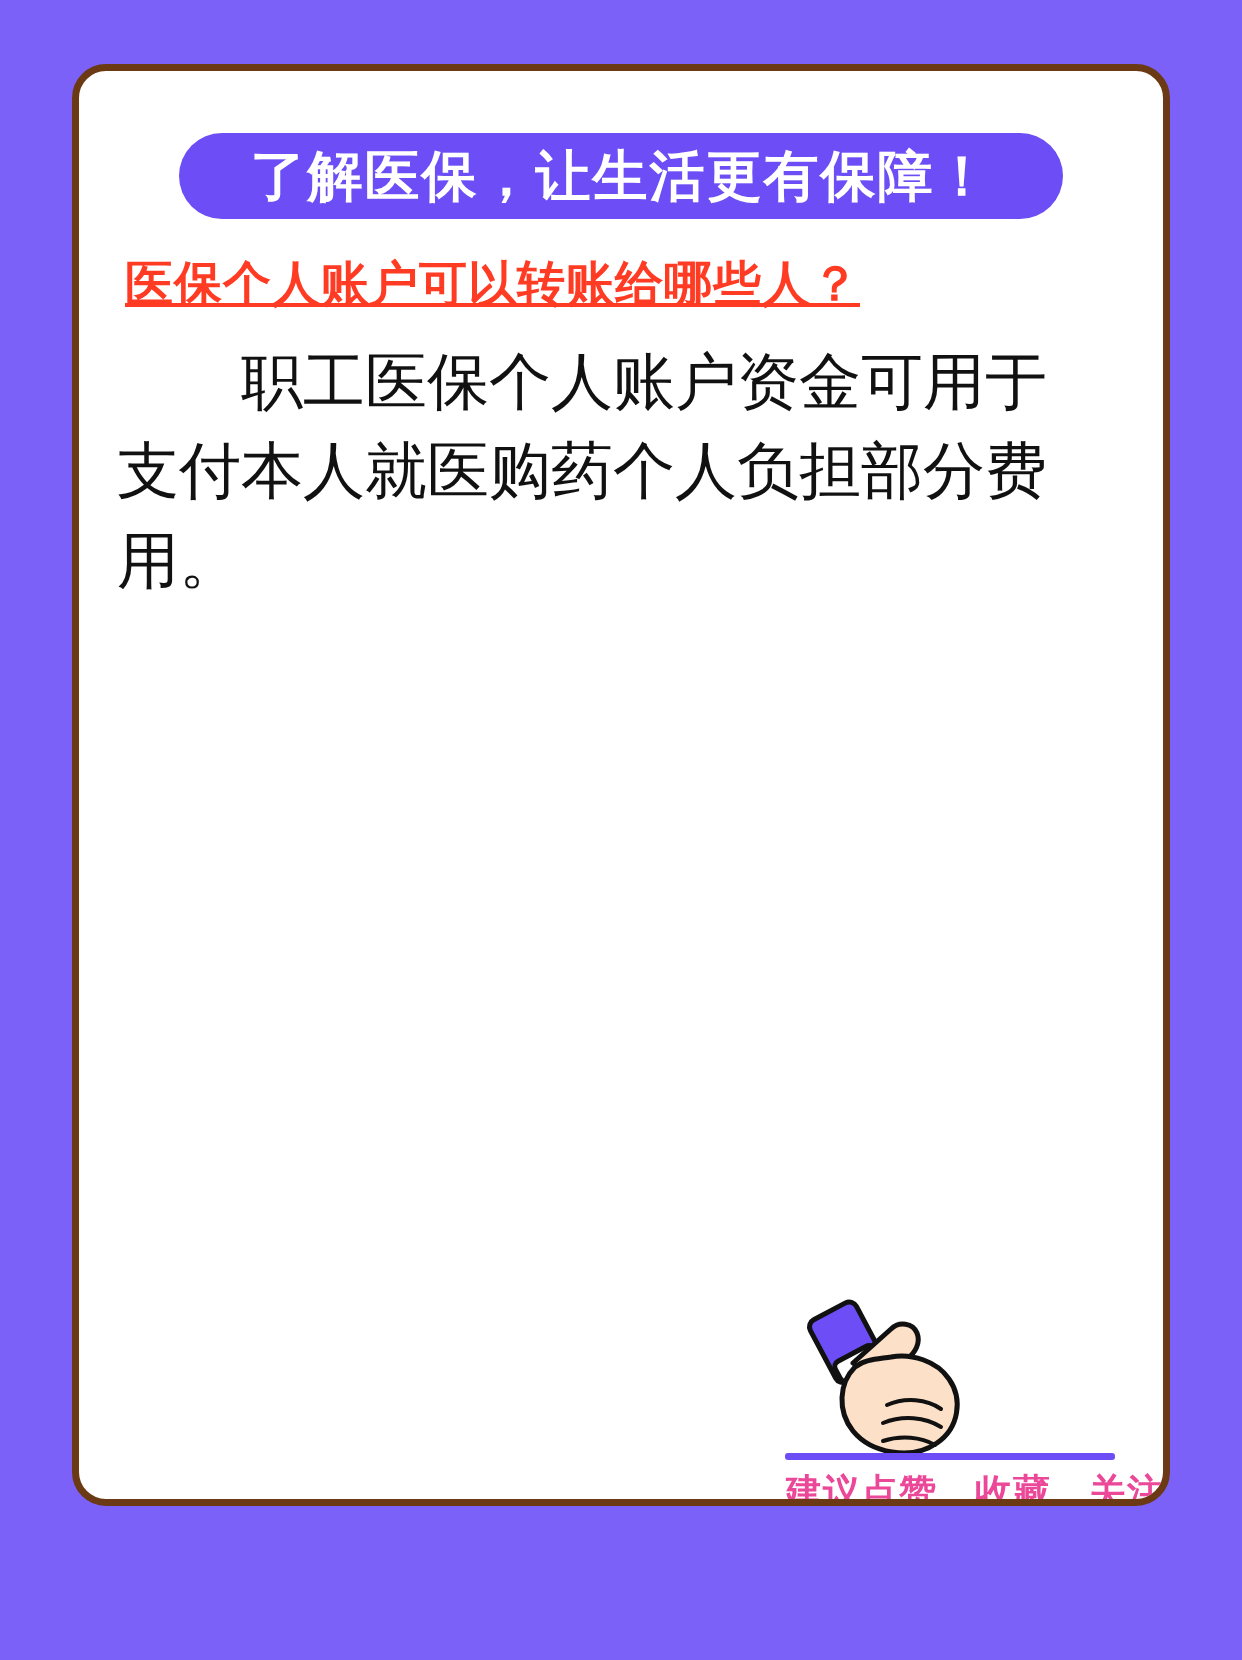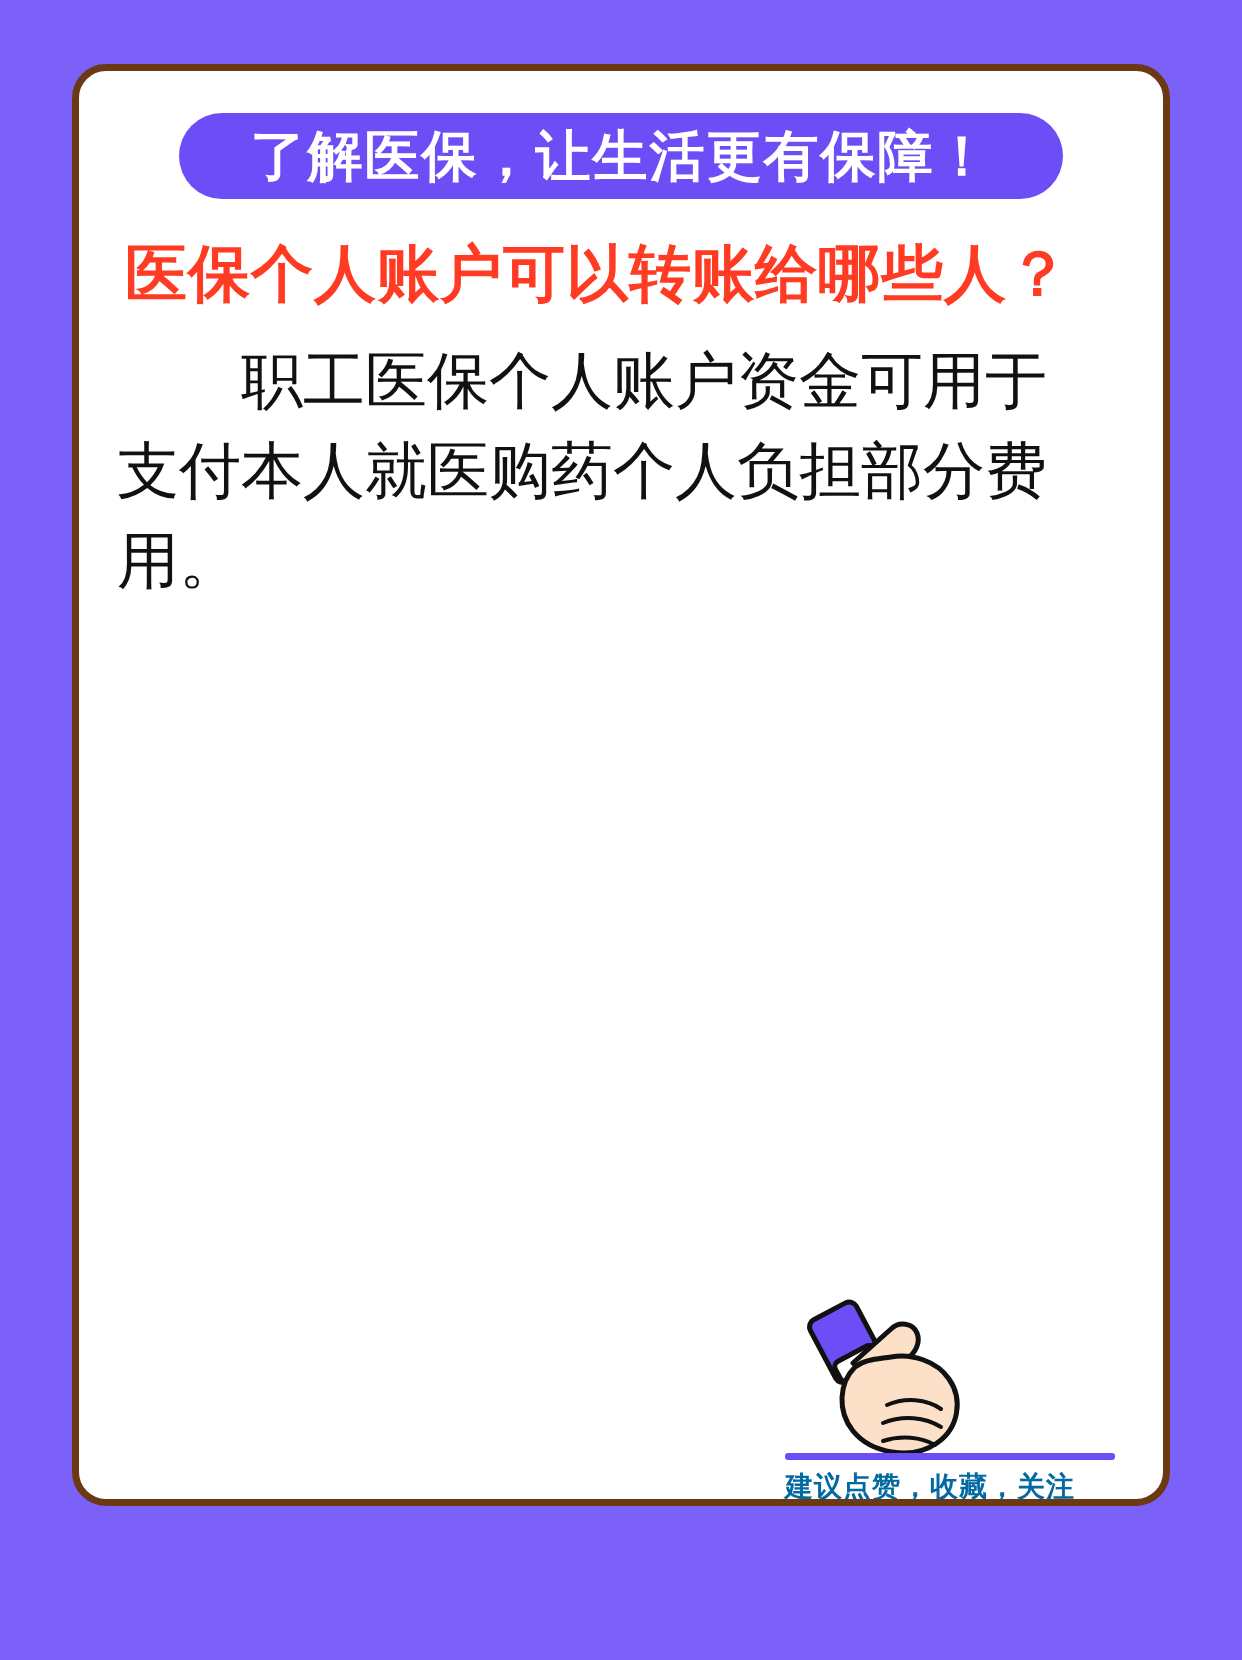--- a/index.html
+++ b/index.html
@@ -21,56 +21,56 @@
     width: 1098px;
     height: 1442px;
     background: #FFFFFF;
     border: 7px solid #6B3A14;
     border-radius: 34px;
     box-sizing: border-box;
     overflow: hidden;
   }
 
   .banner-wrap {
-    margin: 42px auto 0 auto;
+    margin: 62px auto 0 auto;
     width: 884px;
     height: 86px;
     background: #6C4DF6;
     border-radius: 44px;
     display: flex;
     align-items: center;
     justify-content: center;
   }
   .banner-text {
     color: #FFFFFF;
     font-size: 55px;
     font-weight: bold;
     letter-spacing: 2px;
     line-height: 1;
     white-space: nowrap;
   }
 
   .headline {
     margin: 30px 46px 0 46px;
     color: #FF3B24;
-    font-size: 62px;
+    font-size: 48px;
     font-weight: bold;
     line-height: 1.45;
     letter-spacing: 1px;
+    text-decoration: underline;
   }
 
   .para {
     margin: 18px 58px 0 38px;
     color: #111111;
     font-size: 62px;
     font-weight: normal;
     line-height: 1.45;
     text-indent: 124px;
     letter-spacing: 0px;
-    font-family: Liberation Serif, serif;
   }
   .para.second {
     margin-top: 22px;
   }
   .hl-orange {
     color: #F5A23C;
     font-weight: bold;
   }
 
   .hand {
@@ -88,22 +88,22 @@
     width: 340px;
   }
   .footer-rule {
     width: 330px;
     height: 7px;
     background: #6C4DF6;
     border-radius: 3px;
   }
   .footer-text {
     margin-top: 8px;
-    color: #0369a1;
-    font-size: 28px;
+    color: #ec4899;
+    font-size: 37px;
     font-weight: bold;
     letter-spacing: 1px;
     white-space: nowrap;
   }
 </style>
 </head>
 <body>
 
 <div class="poster">
 

